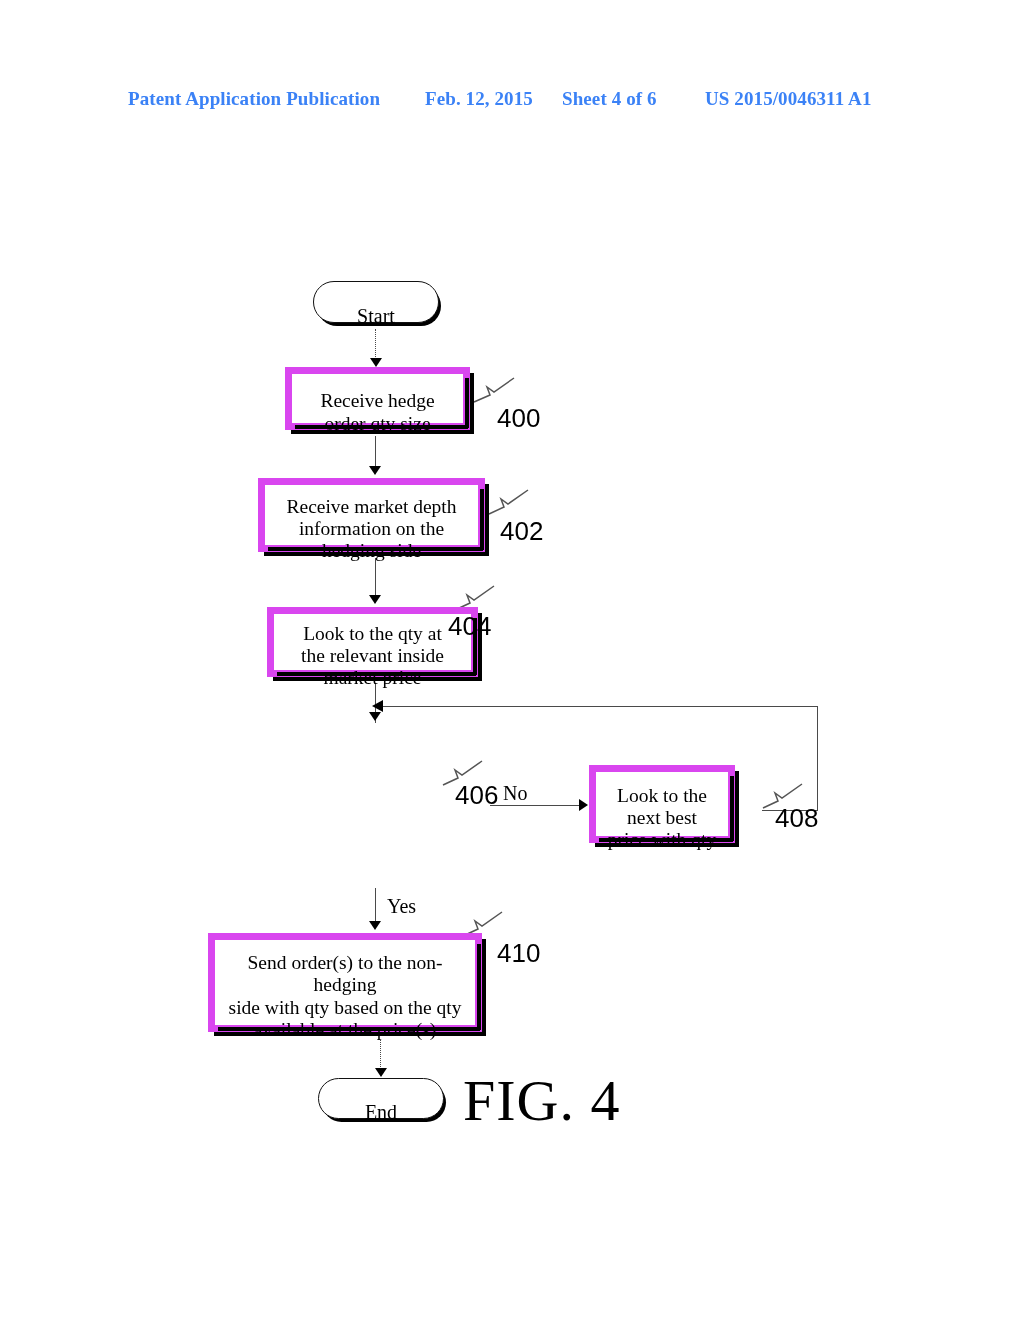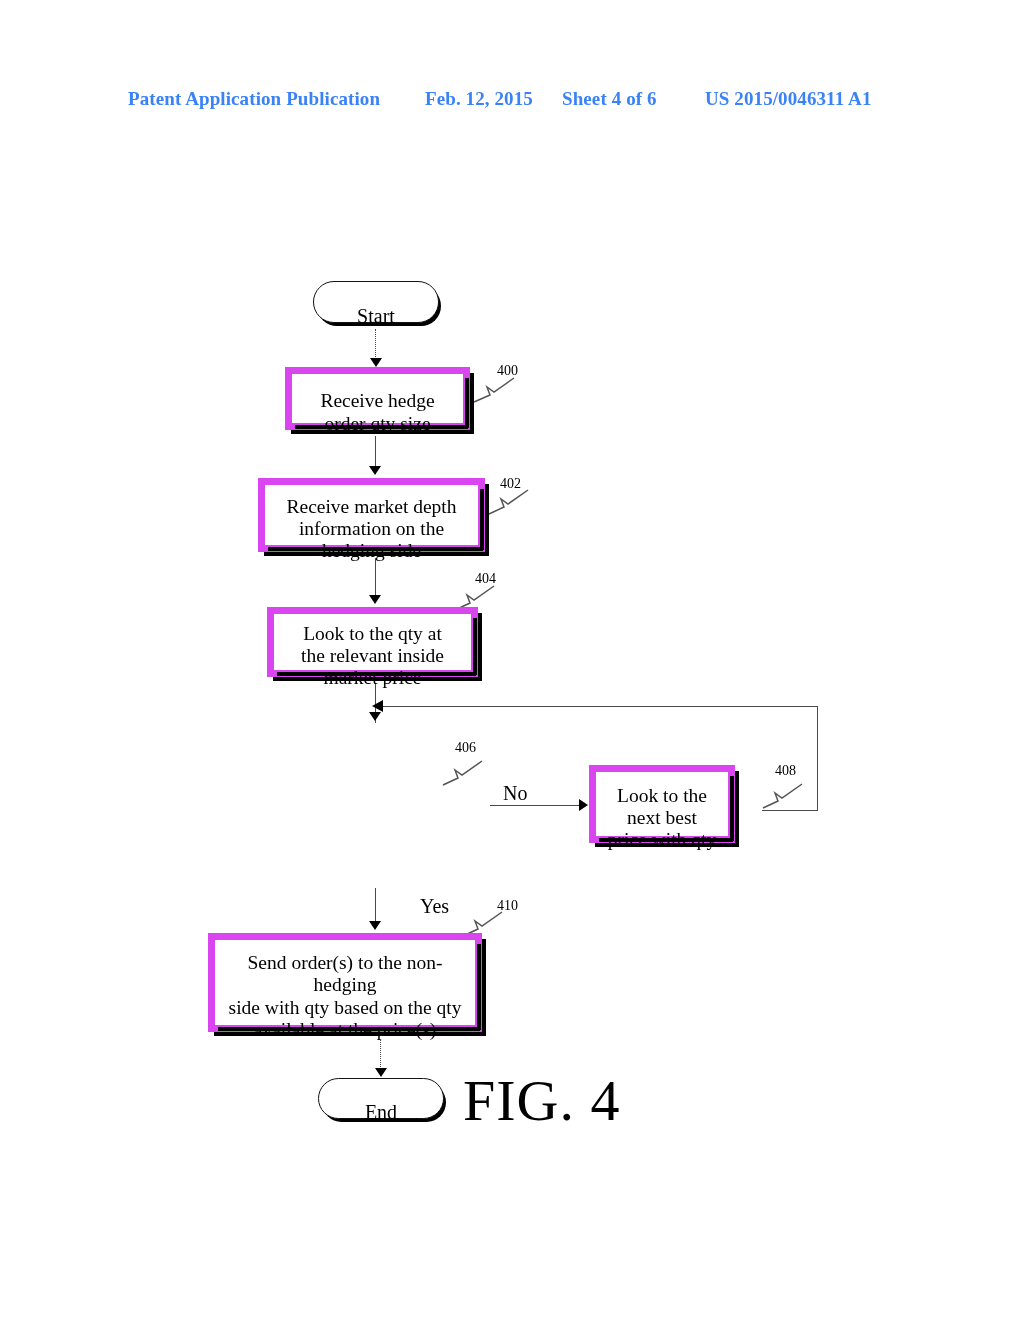--- a/index.html
+++ b/index.html
@@ -143,25 +143,26 @@
     width: 0; height: 0;
     border-top: 6px solid transparent;
     border-bottom: 6px solid transparent;
     border-right: 11px solid #000;
     z-index: 2;
   }
 
   
   .ref {
     position: absolute;
-    font-size: 14px;
-    font-family: Liberation Serif, serif;
+    font-size: 26px;
+    font-family: Liberation Sans, sans-serif;
     color: #000;
     z-index: 4;
     white-space: nowrap;
+    margin-top: 40px;
   }
   .leader { position: absolute; z-index: 2; }
 
   .branch-label {
     position: absolute;
     font-size: 20px;
     z-index: 4;
     white-space: nowrap;
   }
 
@@ -217,21 +218,21 @@
   <div class="arrow-down" style="left:369px; top:595px;"></div>
 
   <div class="node proc" style="left:267px; top:607px; width:211px; height:70px;">
     <span class="txt">Look to the qty at
 the relevant inside
 market price</span>
   </div>
   <svg class="leader" style="left:452px; top:582px; width:44px; height:32px;" viewBox="0 0 44 32">
     <path d="M42 4 L22 18 L15 13 L18 21 L3 28" fill="none" stroke="#555" stroke-width="1.5"></path>
   </svg>
-  <div class="ref" style="left:475px; top:571px;">404</div>
+  <div class="ref" style="left:448px; top:571px;">404</div>
 
   <div class="line vline" style="left:375px; top:683px; height:40px;"></div>
   <div class="arrow-down" style="left:369px; top:712px;"></div>
 
   <svg class="leader" style="left:440px; top:757px; width:44px; height:32px;" viewBox="0 0 44 32">
     <path d="M42 4 L22 18 L15 13 L18 21 L3 28" fill="none" stroke="#555" stroke-width="1.5"></path>
   </svg>
   <div class="ref" style="left:455px; top:740px;">406</div>
 
   <div class="line hline" style="left:490px; top:805px; width:92px;"></div>
@@ -248,21 +249,21 @@
   </svg>
   <div class="ref" style="left:775px; top:763px;">408</div>
 
   <div class="line hline" style="left:762px; top:810px; width:56px;"></div>
   <div class="line vline" style="left:817px; top:706px; height:105px;"></div>
   <div class="line hline" style="left:381px; top:706px; width:437px;"></div>
   <div class="arrow-left" style="left:372px; top:700px;"></div>
 
   <div class="line vline" style="left:375px; top:888px; height:40px;"></div>
   <div class="arrow-down" style="left:369px; top:921px;"></div>
-  <div class="branch-label" style="left:387px; top:895px;margin-left:33px;">Yes</div>
+  <div class="branch-label" style="left:387px; top:895px;">Yes</div>
 
   <div class="node proc" style="left:208px; top:933px; width:274px; height:99px;">
     <span class="txt">Send order(s) to the non-hedging
 side with qty based on the qty
 available at the price(s)</span>
   </div>
   <svg class="leader" style="left:460px; top:908px; width:44px; height:32px;" viewBox="0 0 44 32">
     <path d="M42 4 L22 18 L15 13 L18 21 L3 28" fill="none" stroke="#555" stroke-width="1.5"></path>
   </svg>
   <div class="ref" style="left:497px; top:898px;">410</div>

